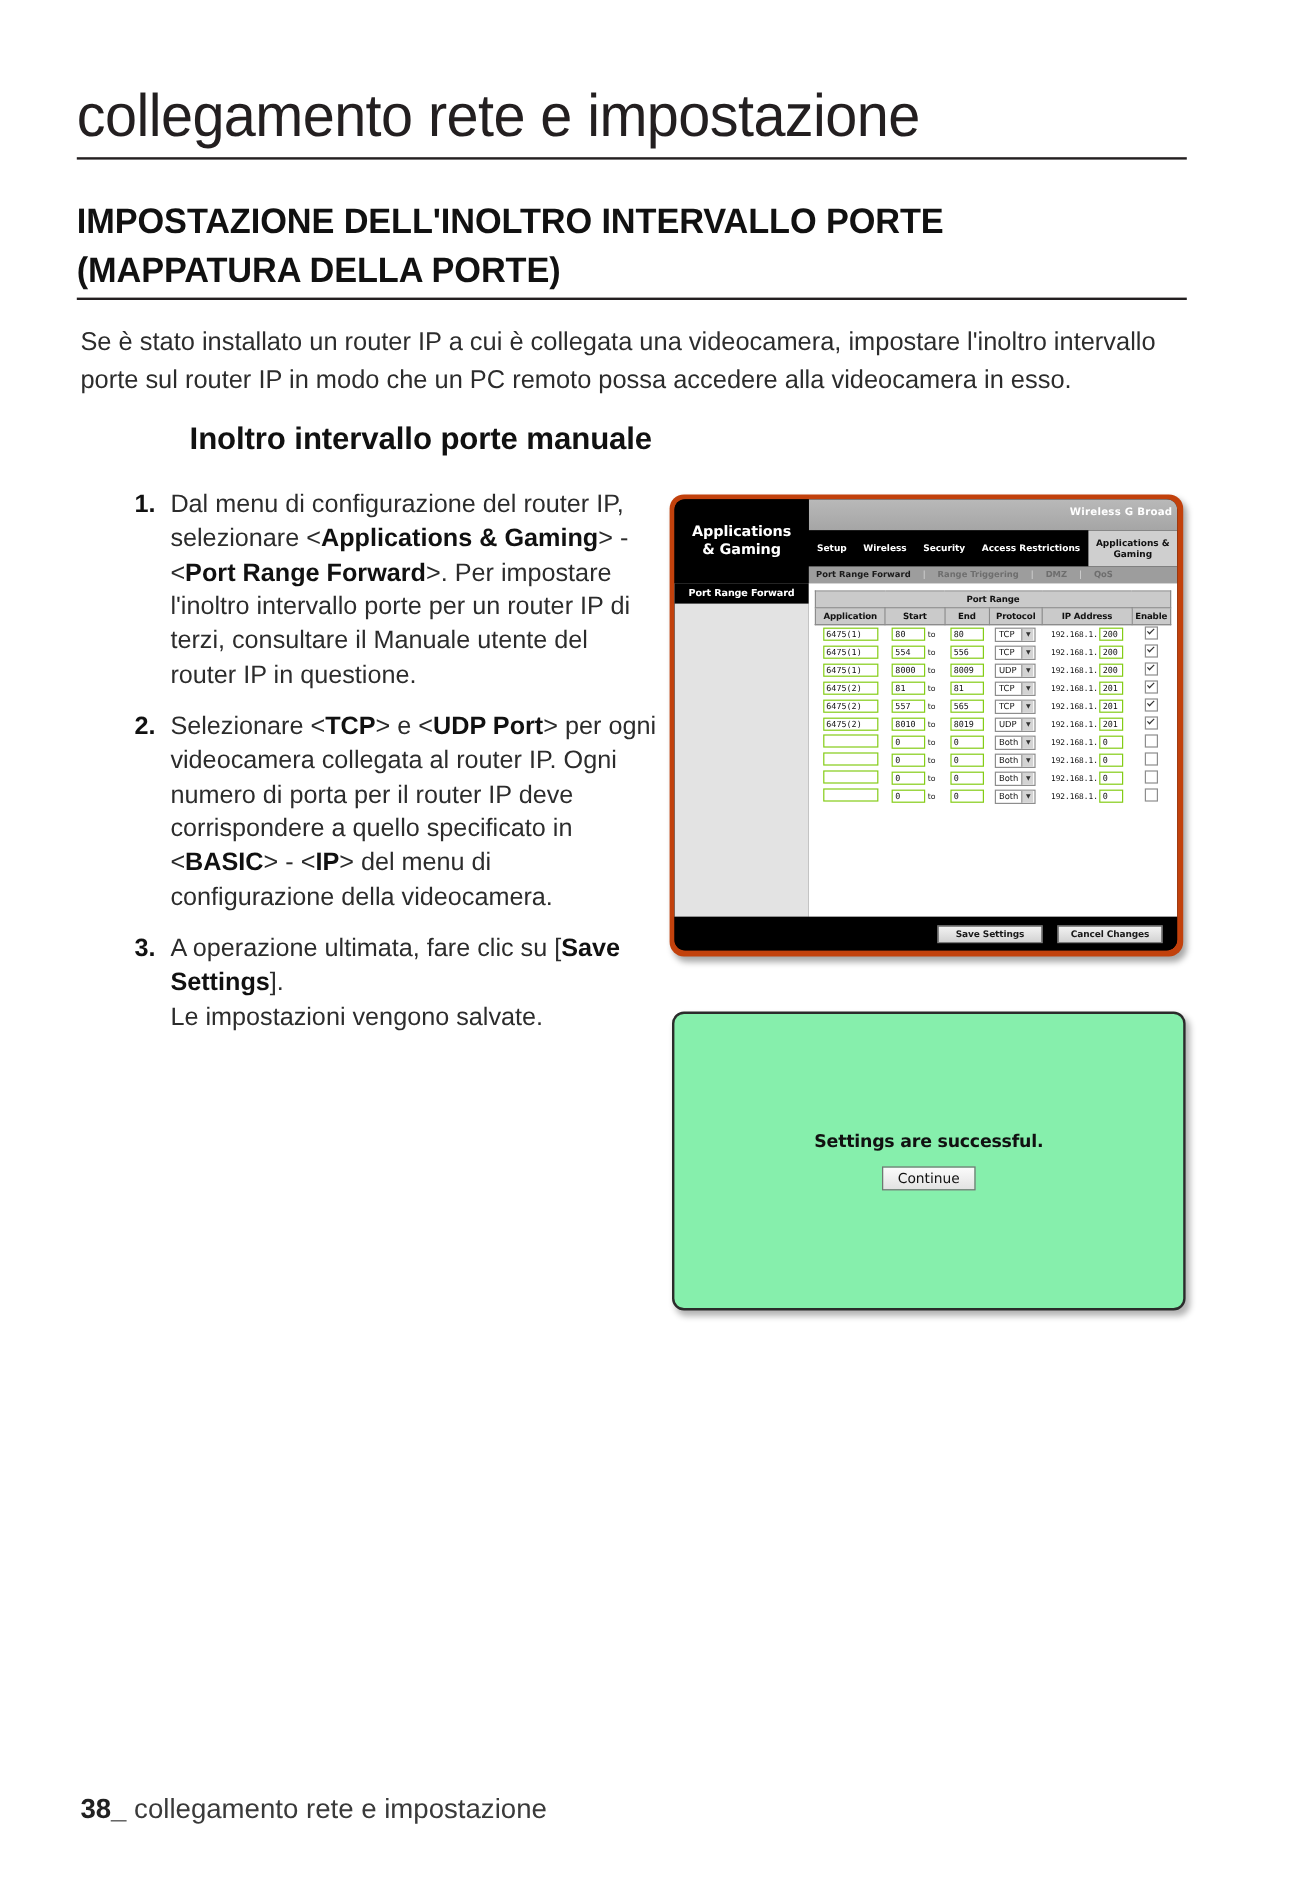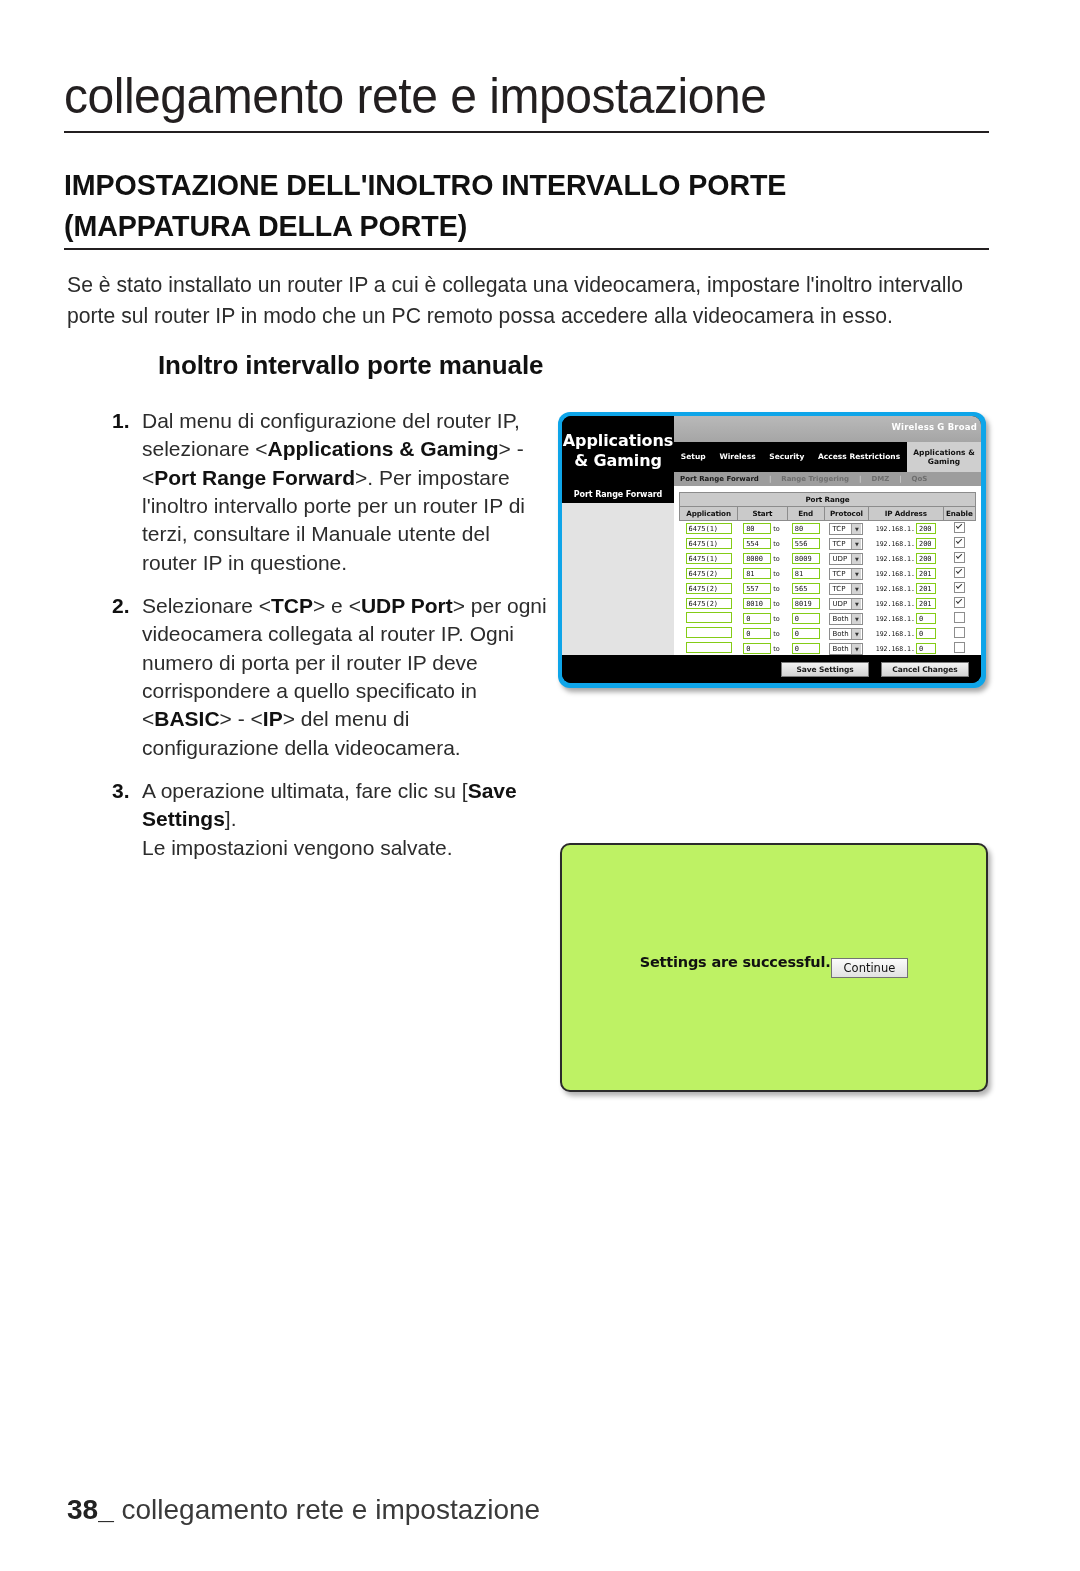--- a/index.html
+++ b/index.html
@@ -114,22 +114,22 @@
   }
   .step-body { flex: 1 1 auto; }
   .step-body b { font-weight: bold; color: #111; }
 
   
   .router-shot {
     position: absolute;
     left: 558px;
     top: 412px;
     width: 428px;
-    height: 276px;
-    background: #0ea5e9;
+    height: 385px;
+    background: #c2410c;
     border-radius: 12px;
     box-shadow: 3px 4px 5px rgba(0,0,0,0.35);
     overflow: hidden;
     font-family: "DejaVu Sans", sans-serif;
   }
   .router-inner {
     position: absolute;
     inset: 4px 5px 5px 4px;
     background: #000;
     border-radius: 9px;
@@ -157,21 +157,21 @@
   .rt-sectiontitle {
     position: absolute;
     left: 0; top: 0;
     width: 112px; height: 70px;
     background: #000;
     color: #fff;
     display: flex;
     flex-direction: column;
     align-items: center;
     justify-content: center;
-    font-size: 16px;
+    font-size: 12px;
     font-weight: bold;
     line-height: 1.25;
     letter-spacing: -0.1px;
   }
 
   
   .rt-tabs {
     position: absolute;
     left: 112px; right: 0; top: 26px;
     height: 30px;
@@ -357,26 +357,26 @@
     letter-spacing: -0.1px;
   }
 
   
   .dialog {
     position: absolute;
     left: 560px;
     top: 843px;
     width: 424px;
     height: 245px;
-    background: #bef264;
+    background: #86efac;
     border: 2px solid #2b2b2b;
     border-radius: 10px;
     box-shadow: 3px 4px 5px rgba(0,0,0,0.3);
     display: flex;
-    flex-direction: row;
+    flex-direction: column;
     align-items: center;
     justify-content: center;
     font-family: "DejaVu Sans", sans-serif;
   }
   .dialog-msg {
     font-size: 14.5px;
     font-weight: bold;
     color: #111;
     letter-spacing: -0.2px;
     margin-bottom: 12px;
@@ -387,21 +387,21 @@
     font-size: 11.5px;
     color: #111;
     padding: 2px 12px;
   }
 
   
   .footer {
     position: absolute;
     left: 67px;
     top: 1494px;
-    font-size: 28px;
+    font-size: 23px;
     color: #3a3a3a;
   }
   .footer b { font-weight: bold; color: #222; }
 </style>
 </head>
 <body>
 
 <div class="page-title-wrap">
   <div class="page-title">collegamento rete e impostazione</div>
 </div>

